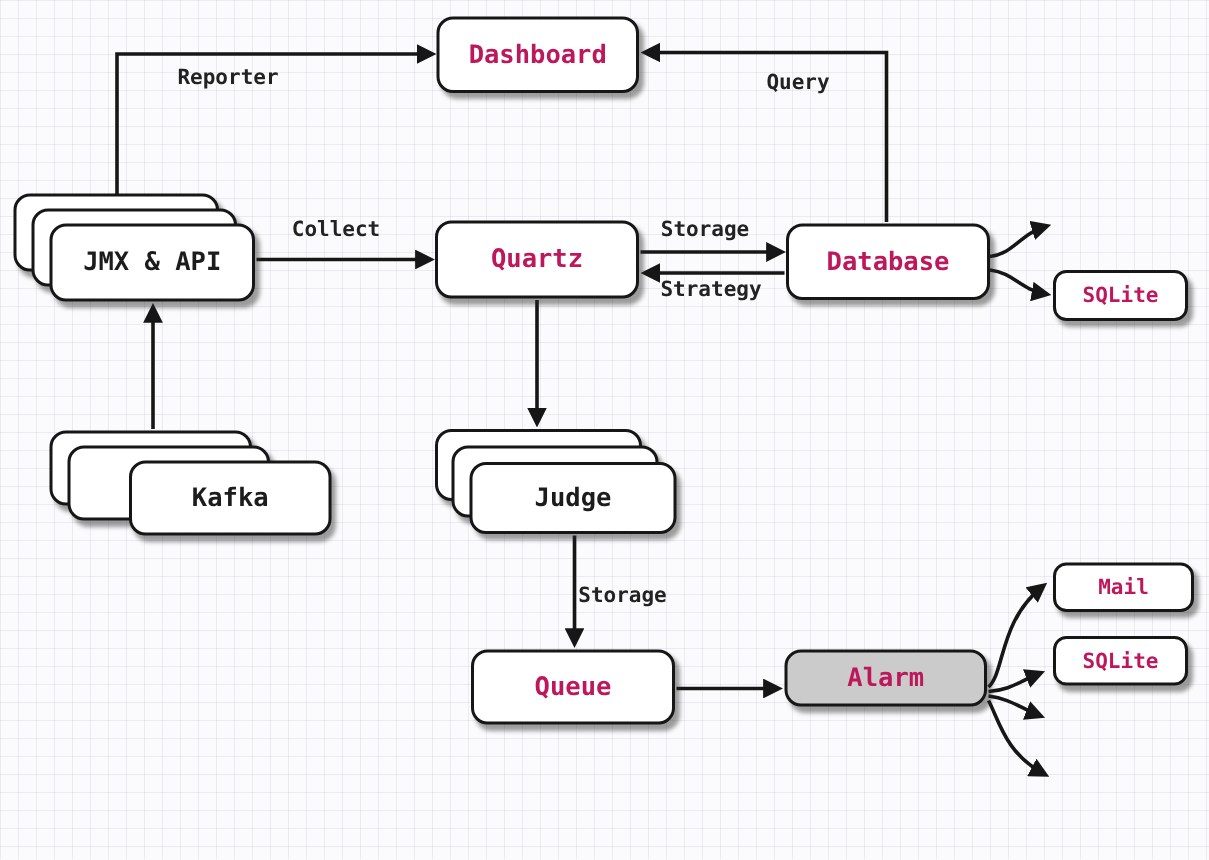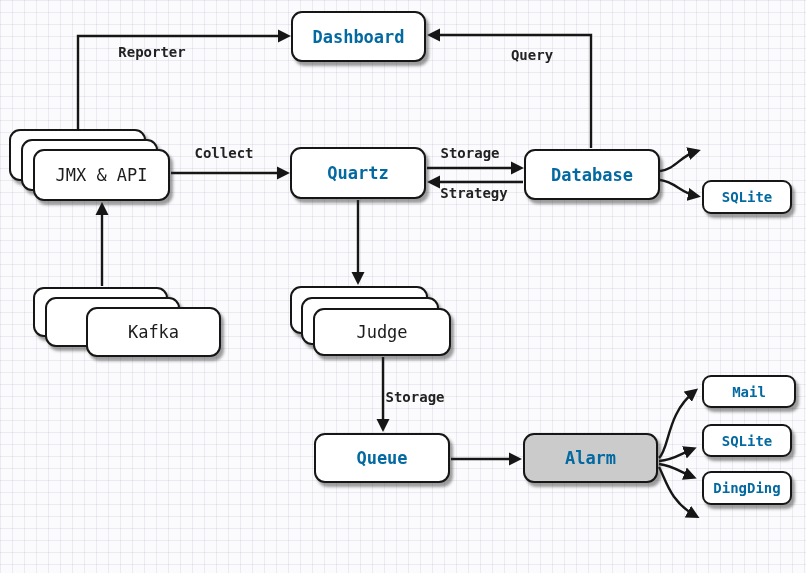--- a/index.html
+++ b/index.html
@@ -16,34 +16,34 @@
       linear-gradient(to bottom, rgba(176,176,198,0.22) 1px, transparent 1px);
     background-size:12px 12px;
   }
   svg.edges{position:absolute;left:0;top:0;z-index:1;}
   .edge-path{stroke:#161616;stroke-width:2.4;fill:none;}
   .node{
     position:absolute;z-index:2;
     background:#ffffff;border:2.5px solid #161616;border-radius:11px;
     box-shadow:3px 4px 3px rgba(40,40,40,0.45);
     display:flex;align-items:center;justify-content:center;
-    color:#0369a1;font-weight:bold;box-sizing:border-box;
+    color:#be185d;font-weight:bold;box-sizing:border-box;
   }
   .node.big{font-size:17px;}
   .node.small{font-size:14px;border-radius:9px;border-width:2.5px;}
   .node.alarm{background:#cbcbcb;}
   .stack{position:absolute;z-index:2;}
   .stack .layer{
     position:absolute;background:#ffffff;border:2.5px solid #161616;
     border-radius:11px;box-shadow:3px 4px 3px rgba(40,40,40,0.45);
     box-sizing:border-box;
   }
   .stack .front{
     display:flex;align-items:center;justify-content:center;
-    color:#1c1c1c;font-weight:normal;font-size:17px;
+    color:#1c1c1c;font-weight:bold;font-size:17px;
   }
   .edge-label{
     position:absolute;z-index:3;transform:translate(-50%,-50%);
     font-size:14px;font-weight:bold;color:#222;white-space:nowrap;
   }
 </style>
 </head>
 <body>
 
 <div class="canvas">
@@ -85,35 +85,32 @@
 
 
   <div class="node small" style="left:702px;top:180px;width:90px;height:34px;">
     <span>SQLite</span>
   </div>
 
   <div class="node big" style="left:314px;top:433px;width:136px;height:50px;">
     <span>Queue</span>
   </div>
 
-  <div class="node big alarm" style="left:523px;top:433px;width:135px;height:50px;">
+  <div class="node big alarm" style="left:523px;top:433px;width:135px;height:38px;">
     <span>Alarm</span>
   </div>
 
   <div class="node small" style="left:702px;top:375px;width:94px;height:33px;">
     <span>Mail</span>
   </div>
 
   <div class="node small" style="left:702px;top:424px;width:90px;height:33px;">
     <span>SQLite</span>
   </div>
 
-  <div class="node small" style="left:702px;top:471px;width:90px;height:34px;">
-    <span>DingDing</span>
-  </div>
 
 
   <div class="stack" style="left:9px;top:129px;width:161px;height:92px;">
     <div class="layer" style="left:0;top:0;width:137px;height:52px;"></div>
     <div class="layer" style="left:12px;top:10px;width:137px;height:52px;"></div>
     <div class="layer front" style="left:24px;top:20px;width:137px;height:52px;">
       <span>JMX &amp; API</span>
     </div>
   </div>
 

